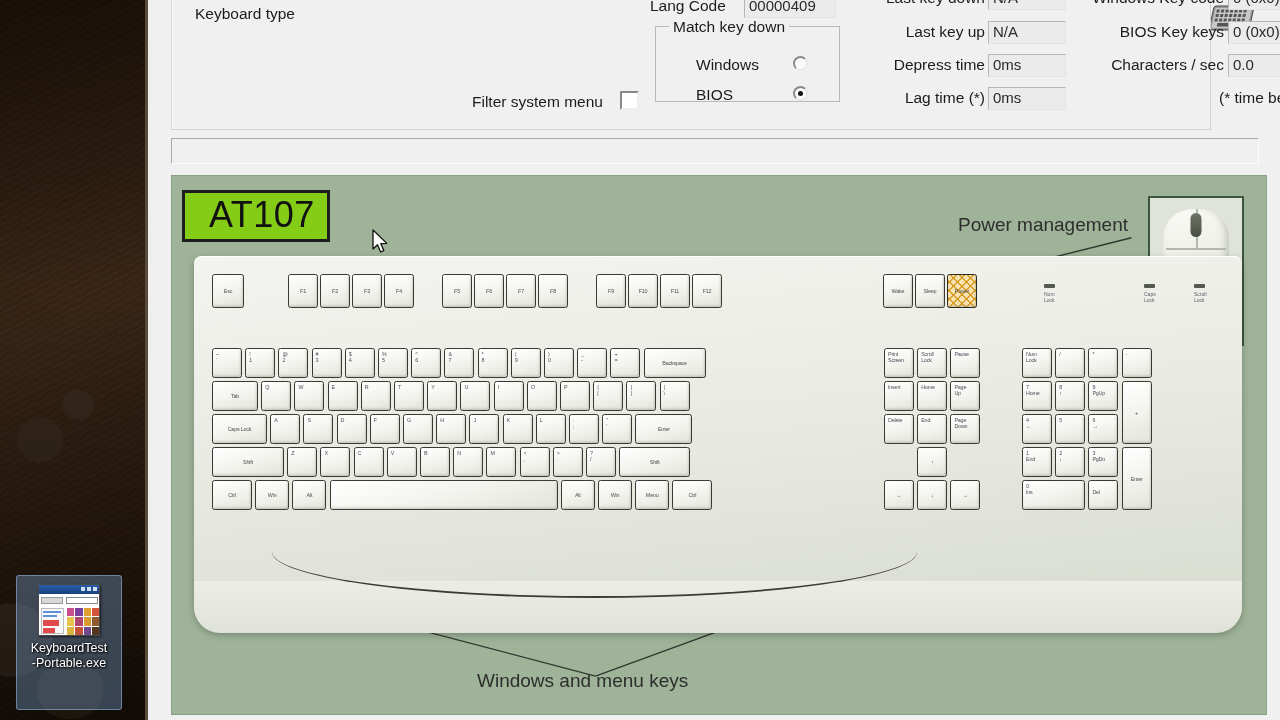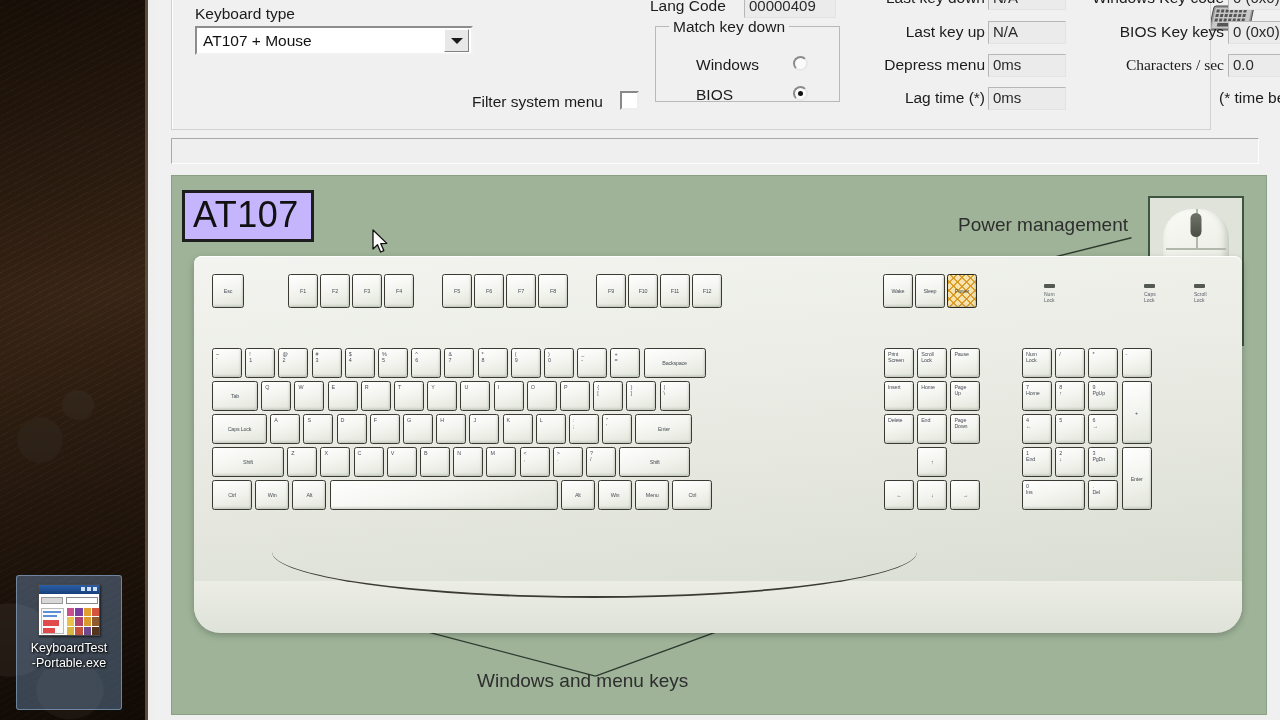--- a/index.html
+++ b/index.html
@@ -145,21 +145,21 @@
   #lku-label { position: absolute; left: 680px; top: 70px; width: 133px; }
   #dt-label  { position: absolute; left: 680px; top: 103px; width: 133px; }
   #lt-label  { position: absolute; left: 680px; top: 136px; width: 133px; }
   #lkd-val { position: absolute; left: 816px; top: 34px; width: 78px; height: 23px; }
   #lku-val { position: absolute; left: 816px; top: 68px; width: 78px; height: 23px; }
   #dt-val  { position: absolute; left: 816px; top: 101px; width: 78px; height: 23px; }
   #lt-val  { position: absolute; left: 816px; top: 134px; width: 78px; height: 23px; }
 
   #wkc-label { position: absolute; left: 885px; top: 36px; width: 167px; }
   #bkc-label { position: absolute; left: 885px; top: 70px; width: 167px; }
-  #cps-label { position: absolute; left: 885px; top: 103px; width: 167px; font-family: Liberation Serif, serif; }
+  #cps-label { position: absolute; left: 885px; top: 103px; width: 167px; }
   #wkc-val { position: absolute; left: 1056px; top: 34px; width: 85px; height: 23px; }
   #bkc-val { position: absolute; left: 1056px; top: 68px; width: 85px; height: 23px; }
   #cps-val { position: absolute; left: 1056px; top: 101px; width: 85px; height: 23px; }
   #note { position: absolute; left: 1047px; top: 136px; white-space: nowrap; }
 
   
   #status-strip {
     position: absolute; left: 16px; top: 138px; width: 1088px; height: 26px;
     background: #efefef;
     border: 1px solid; border-color: #a9a9a9 #fdfdfd #fdfdfd #a9a9a9;
@@ -168,22 +168,22 @@
   
   #kb-panel {
     position: absolute; left: 16px; top: 175px; width: 1096px; height: 540px;
     background: #9eb398;
     border: 1px solid #8aa084;
     overflow: hidden;
   }
 
   #kb-title {
     position: absolute; left: 10px; top: 14px;
-    background: #c4b5fd; border: 3px solid #1d1d1d;
-    padding: 2px 12px 4px 8px;
+    background: #84cc16; border: 3px solid #1d1d1d;
+    padding: 2px 12px 4px 24px;
     font-size: 36px; line-height: 40px; color: #111;
     letter-spacing: 0.5px;
   }
 
   #pm-label { position: absolute; right: 138px; top: 38px; font-size: 19px; color: #2e2e2e; white-space: nowrap; }
   #wm-label { position: absolute; left: 305px; bottom: 22px; font-size: 19px; color: #2e2e2e; white-space: nowrap; }
 
   #cursor { position: absolute; left: 200px; top: 53px; width: 18px; height: 26px; }
 
   
@@ -318,47 +318,41 @@
             <rect x="35" y="16.5" width="3" height="3"></rect>
           <rect x="39.5" y="16.5" width="3" height="3"></rect>
           <rect x="16" y="21" width="22" height="3.5"></rect>
         </g>
       </g>
     </svg>
 
     <div id="settings-panel">
 
       <div id="kt-label" class="lbl">Keyboard type</div>
-      <div id="kt-select">
-        <div id="kt-value">AT107 + Mouse</div>
-        <div id="kt-arrow">
-            <div class="tri-down"></div>
-          </div>
-      </div>
 
       <div id="fsk-label" class="lbl">Filter system menu</div>
       <div id="fsk-box"></div>
 
       <div id="lang-label" class="lbl">Lang Code</div>
       <div id="lang-val" class="ro-field">00000409</div>
 
       <div id="mkc-group"></div>
       <div id="mkc-legend">Match key down</div>
       <div id="win-label" class="lbl">Windows</div>
       <div id="win-radio" class="radio"></div>
       <div id="bios-label" class="lbl">BIOS</div>
       <div id="bios-radio" class="radio">
           <i></i>
         </div>
 
       <div id="lkd-label" class="lbl lbl-r">Last key down</div>
       <div id="lkd-val" class="ro-field">N/A</div>
       <div id="lku-label" class="lbl lbl-r">Last key up</div>
       <div id="lku-val" class="ro-field">N/A</div>
-      <div id="dt-label" class="lbl lbl-r">Depress menu</div>
+      <div id="dt-label" class="lbl lbl-r">Depress time</div>
       <div id="dt-val" class="ro-field">0ms</div>
       <div id="lt-label" class="lbl lbl-r">Lag time (*)</div>
       <div id="lt-val" class="ro-field">0ms</div>
 
       <div id="wkc-label" class="lbl lbl-r">Windows Key code</div>
       <div id="wkc-val" class="ro-field">0 (0x0)</div>
 
       <div id="bkc-label" class="lbl lbl-r">BIOS Key keys</div>
       <div id="bkc-val" class="ro-field">0 (0x0)</div>
 

